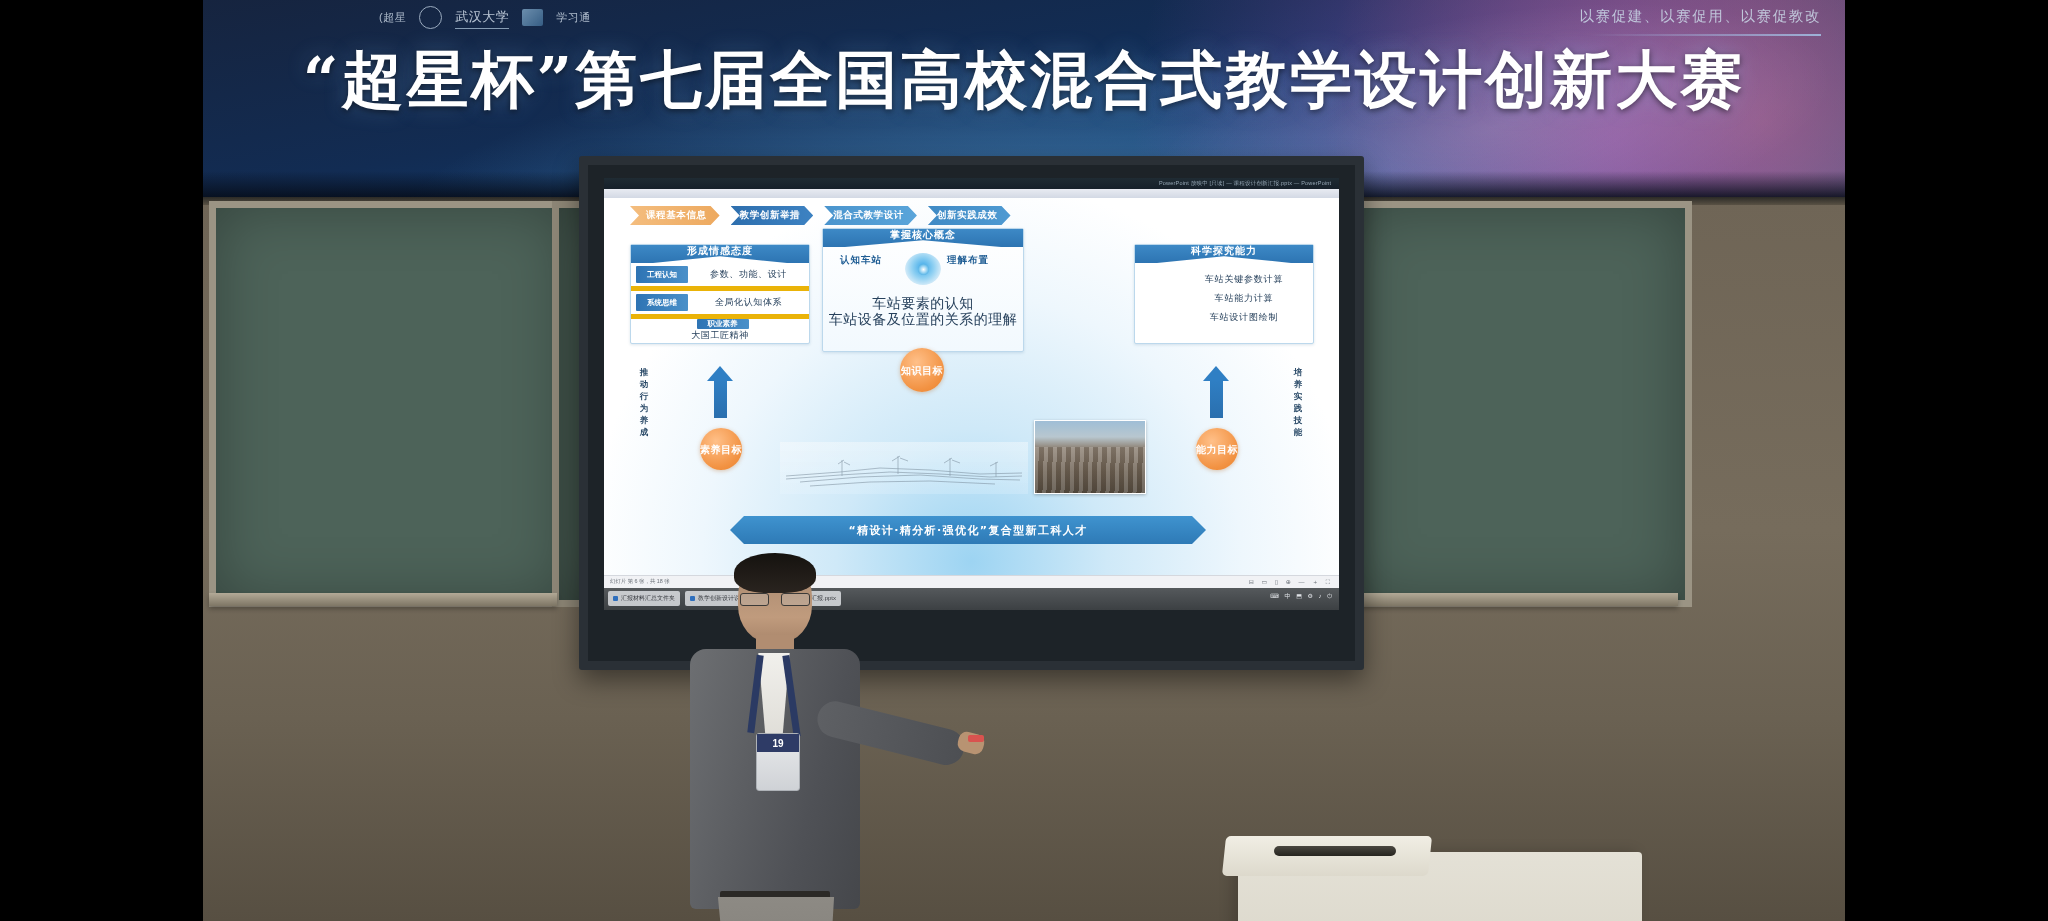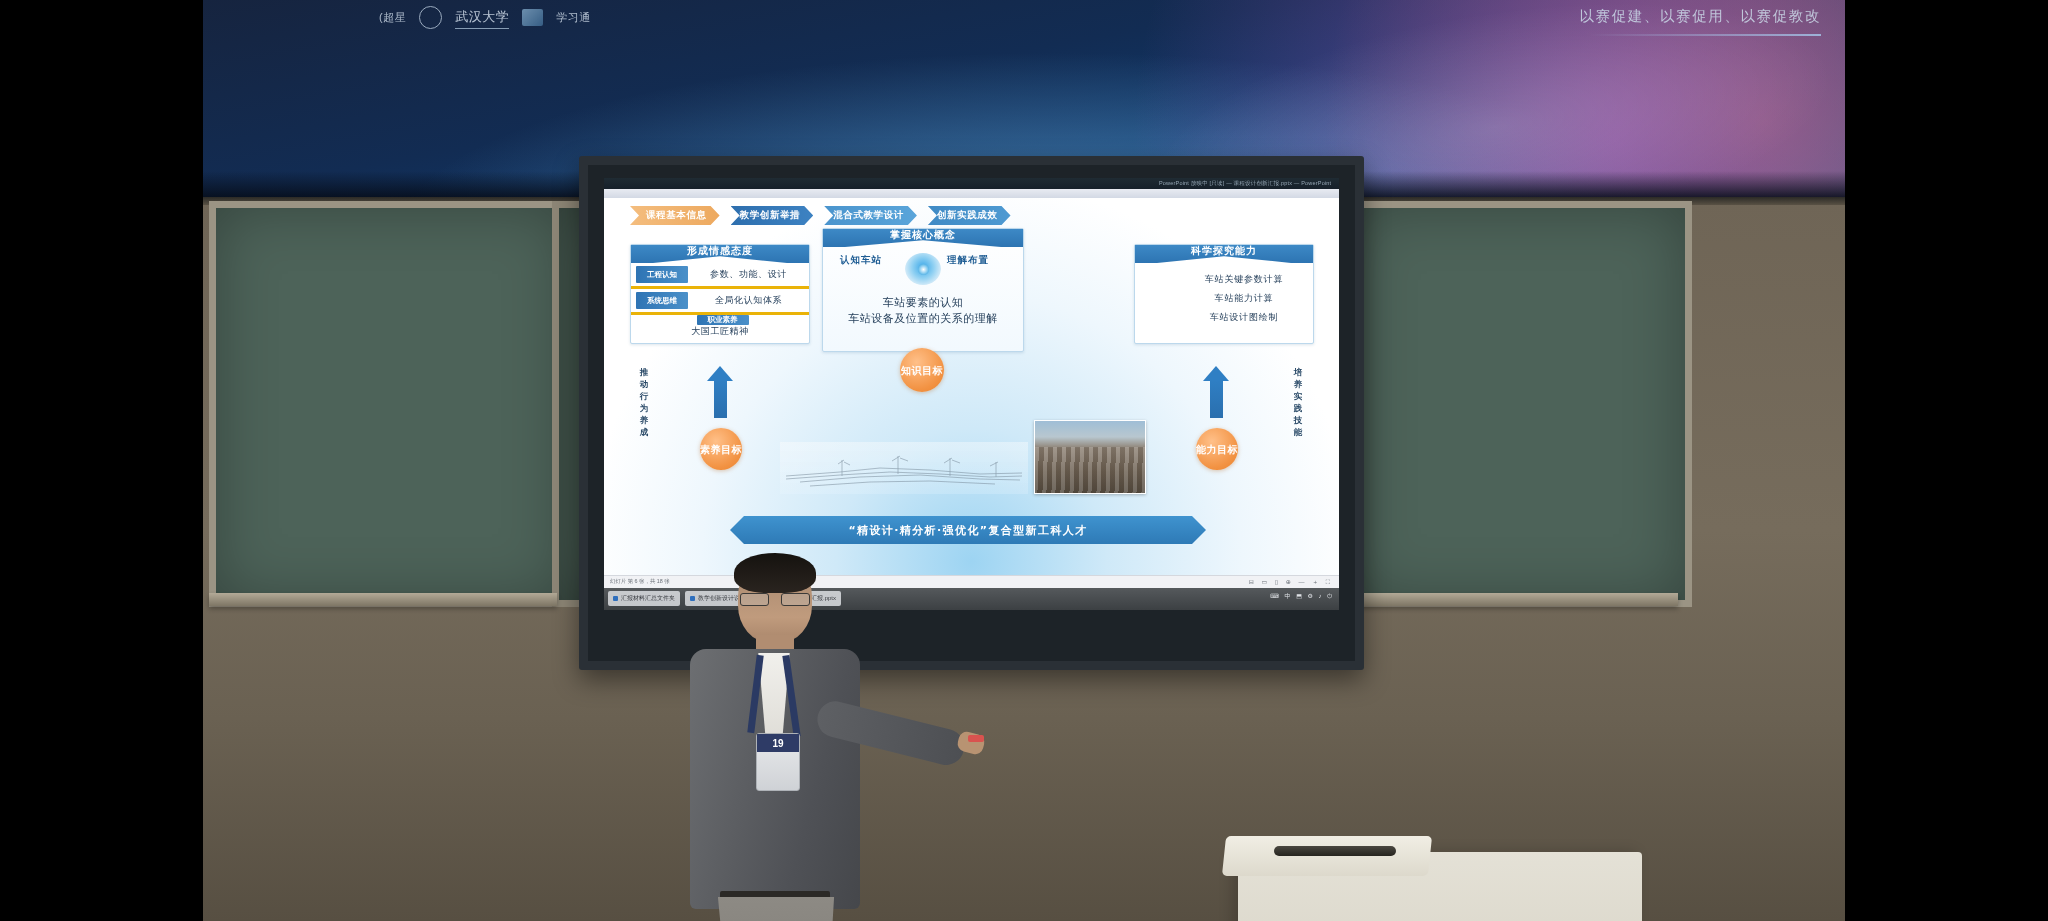--- a/index.html
+++ b/index.html
@@ -110,21 +110,21 @@
   .panel-head{height:18px;display:flex;align-items:center;justify-content:center;
          font-size:10px;font-weight:700;color:#fff;letter-spacing:1px;white-space:nowrap;
          background:linear-gradient(to bottom,#3d89c6,#2d74b2);
          clip-path:polygon(0 0,100% 0,100% 100%,calc(100% - 22px) 100%,50% 62%,22px 100%,0 100%);
          padding-bottom:6px;box-sizing:border-box;}
 
   .p-left{left:26px;top:46px;width:178px;height:98px;}
   .p-right{left:530px;top:46px;width:178px;height:98px;}
   .p-mid{left:218px;top:30px;width:200px;height:122px;background:linear-gradient(to bottom,#ffffff,#f2f9fe);}
 
-  .kv{display:flex;align-items:center;border-bottom:3px solid #eab308;height:23px;}
+  .kv{display:flex;align-items:center;border-bottom:5px solid #eab308;height:23px;}
   .kv:last-child{border-bottom:none;flex-direction:column;}
   .kv-k{width:52px;height:17px;margin-left:5px;border-radius:1px;display:flex;align-items:center;
         justify-content:center;font-size:7.5px;color:#fff;font-weight:700;white-space:nowrap;
         background:linear-gradient(to right,#2e74b4,#4a90c9);}
   .kv-v{flex:1;text-align:center;font-size:9px;color:#27415c;letter-spacing:.6px;white-space:nowrap;}
 
   .p-list{padding-top:7px;}
   .p-list li{list-style:none;text-align:center;font-size:9px;color:#27415c;
         letter-spacing:.8px;line-height:19px;white-space:nowrap;}
   .p-list{margin:0;}
@@ -134,21 +134,21 @@
         width:36px;height:32px;border-radius:50%;
         background:radial-gradient(circle at 50% 45%,#3aa7e8 0%,#8fd0f2 42%,#cfe9f8 70%,rgba(207,233,248,0) 76%);}
   .mid-sphere:after{content:"";position:absolute;left:50%;top:50%;width:11px;height:11px;
         margin:-5.5px 0 0 -5.5px;border-radius:50%;
         background:radial-gradient(circle,#ffffff 0%,#6fc1ec 60%,#2a8fd0 100%);}
   .mid-word{position:absolute;top:0;width:52px;text-align:center;font-size:9.5px;font-weight:700;
         color:#1f5d94;line-height:17px;letter-spacing:1px;white-space:nowrap;}
   .mid-word.l{left:12px;}
   .mid-word.r{right:29px;}
   .mid-lines{position:absolute;left:0;top:66px;width:100%;text-align:center;}
-  .mid-lines div{font-size:11px;color:#27415c;line-height:16px;letter-spacing:.5px;white-space:nowrap;}
+  .mid-lines div{font-size:14px;color:#27415c;line-height:16px;letter-spacing:.5px;white-space:nowrap;}
 
   
   .goal{position:absolute;border-radius:50%;display:flex;align-items:center;justify-content:center;
         text-align:center;color:#fff;font-size:10px;font-weight:700;line-height:11px;letter-spacing:.5px;
         background:radial-gradient(circle at 38% 32%,#ffc089,#f29242 68%,#e8832f 100%);
         box-shadow:0 1px 4px rgba(180,100,30,.35);}
   .goal-k{left:296px;top:150px;width:44px;height:44px;}
   .goal-s{left:96px;top:230px;width:42px;height:42px;}
   .goal-a{left:592px;top:230px;width:42px;height:42px;}
   .arrow-up{position:absolute;width:13px;height:38px;
@@ -239,20 +239,21 @@
         <span class="logo-chip">(超星</span>
         <span class="logo-mark"></span>
         <span class="logo-chip logo-cn">武汉大学</span>
         <span class="logo-sq"></span>
         <span class="logo-chip">学习通</span>
       </div>
 
       <div class="slogan">以赛促建、以赛促用、以赛促教改</div>
       <div class="slogan-rule"></div>
 
+      <div class="banner-title">“超星杯”第七届全国高校混合式教学设计创新大赛</div>
     </div>
 
     <div class="wall">
       <div class="wall-rail"></div>
 
       <div class="board board-l"></div>
       <div class="board board-mid"></div>
       <div class="board board-r"></div>
       <div class="board-tray" style="left:6px;top:396px;width:348px;"></div>
       <div class="board-tray" style="left:1145px;top:396px;width:330px;"></div>

